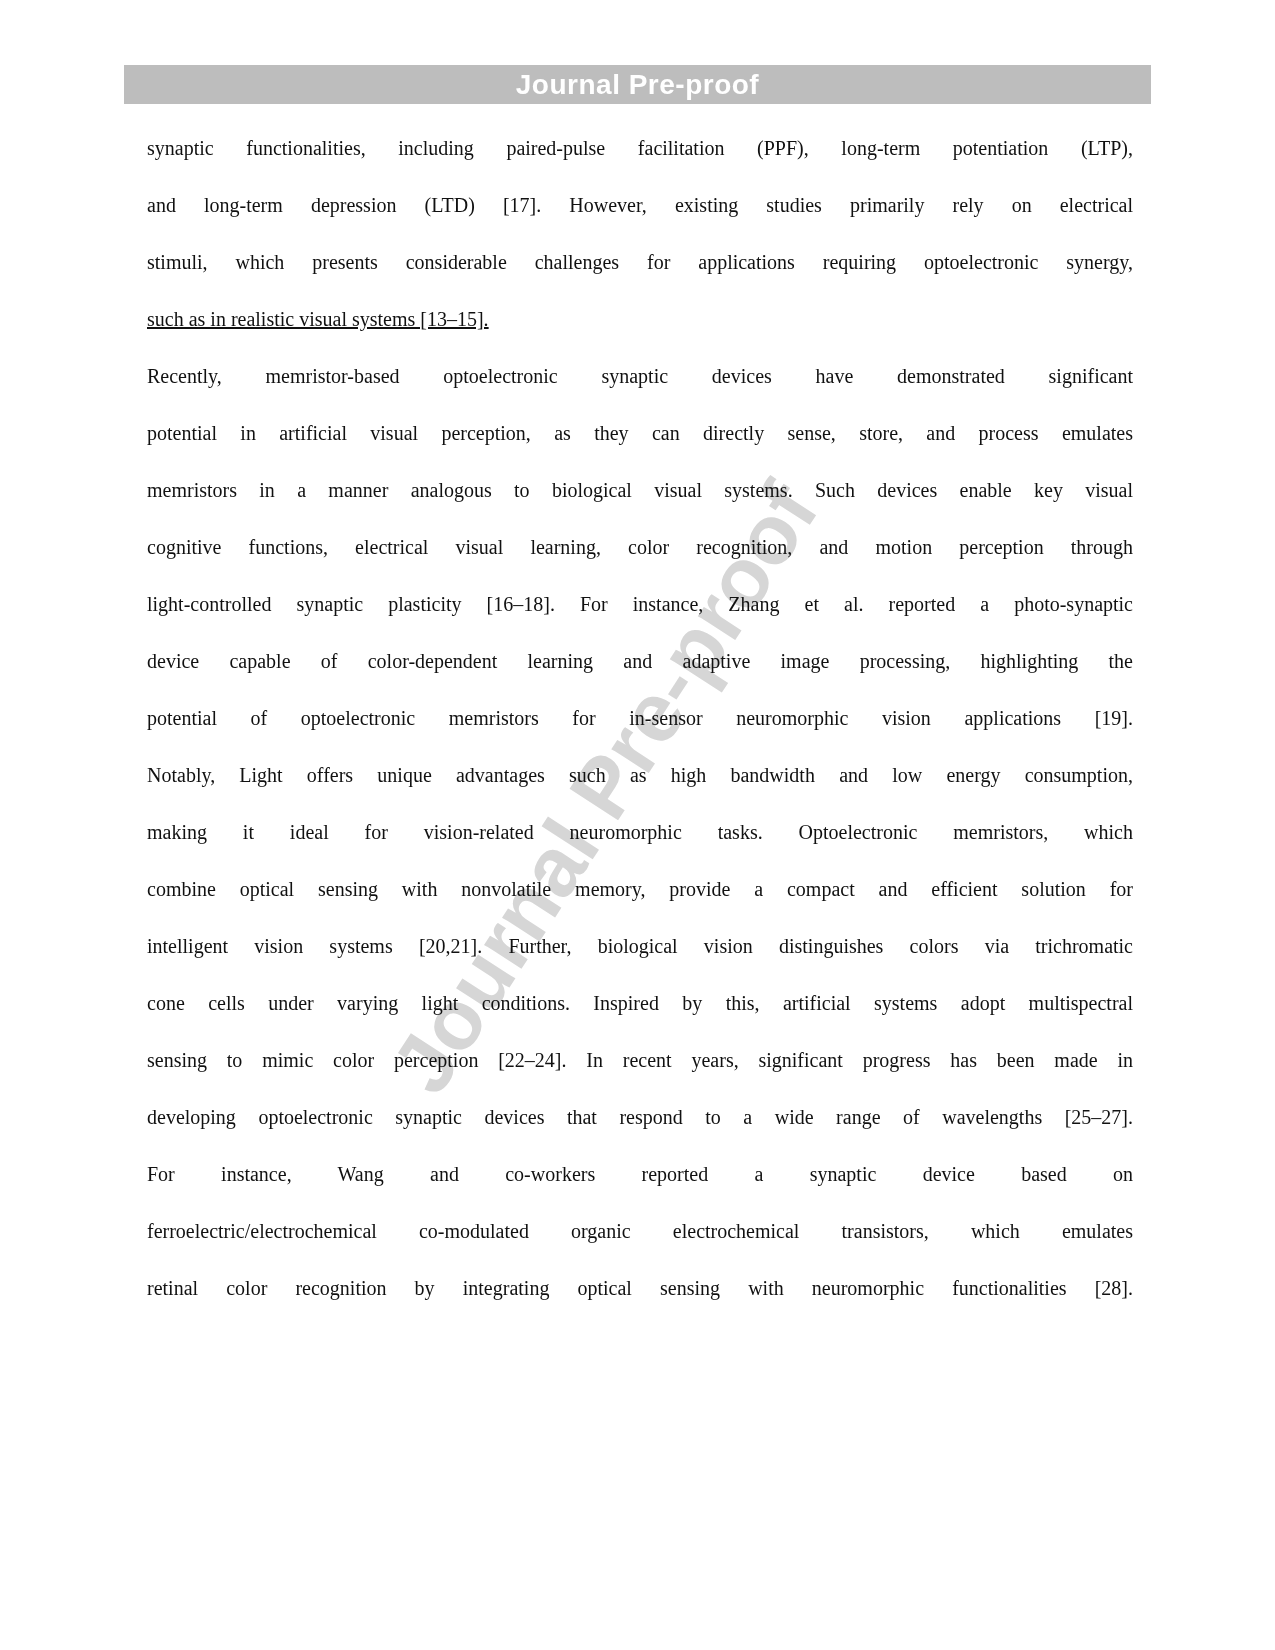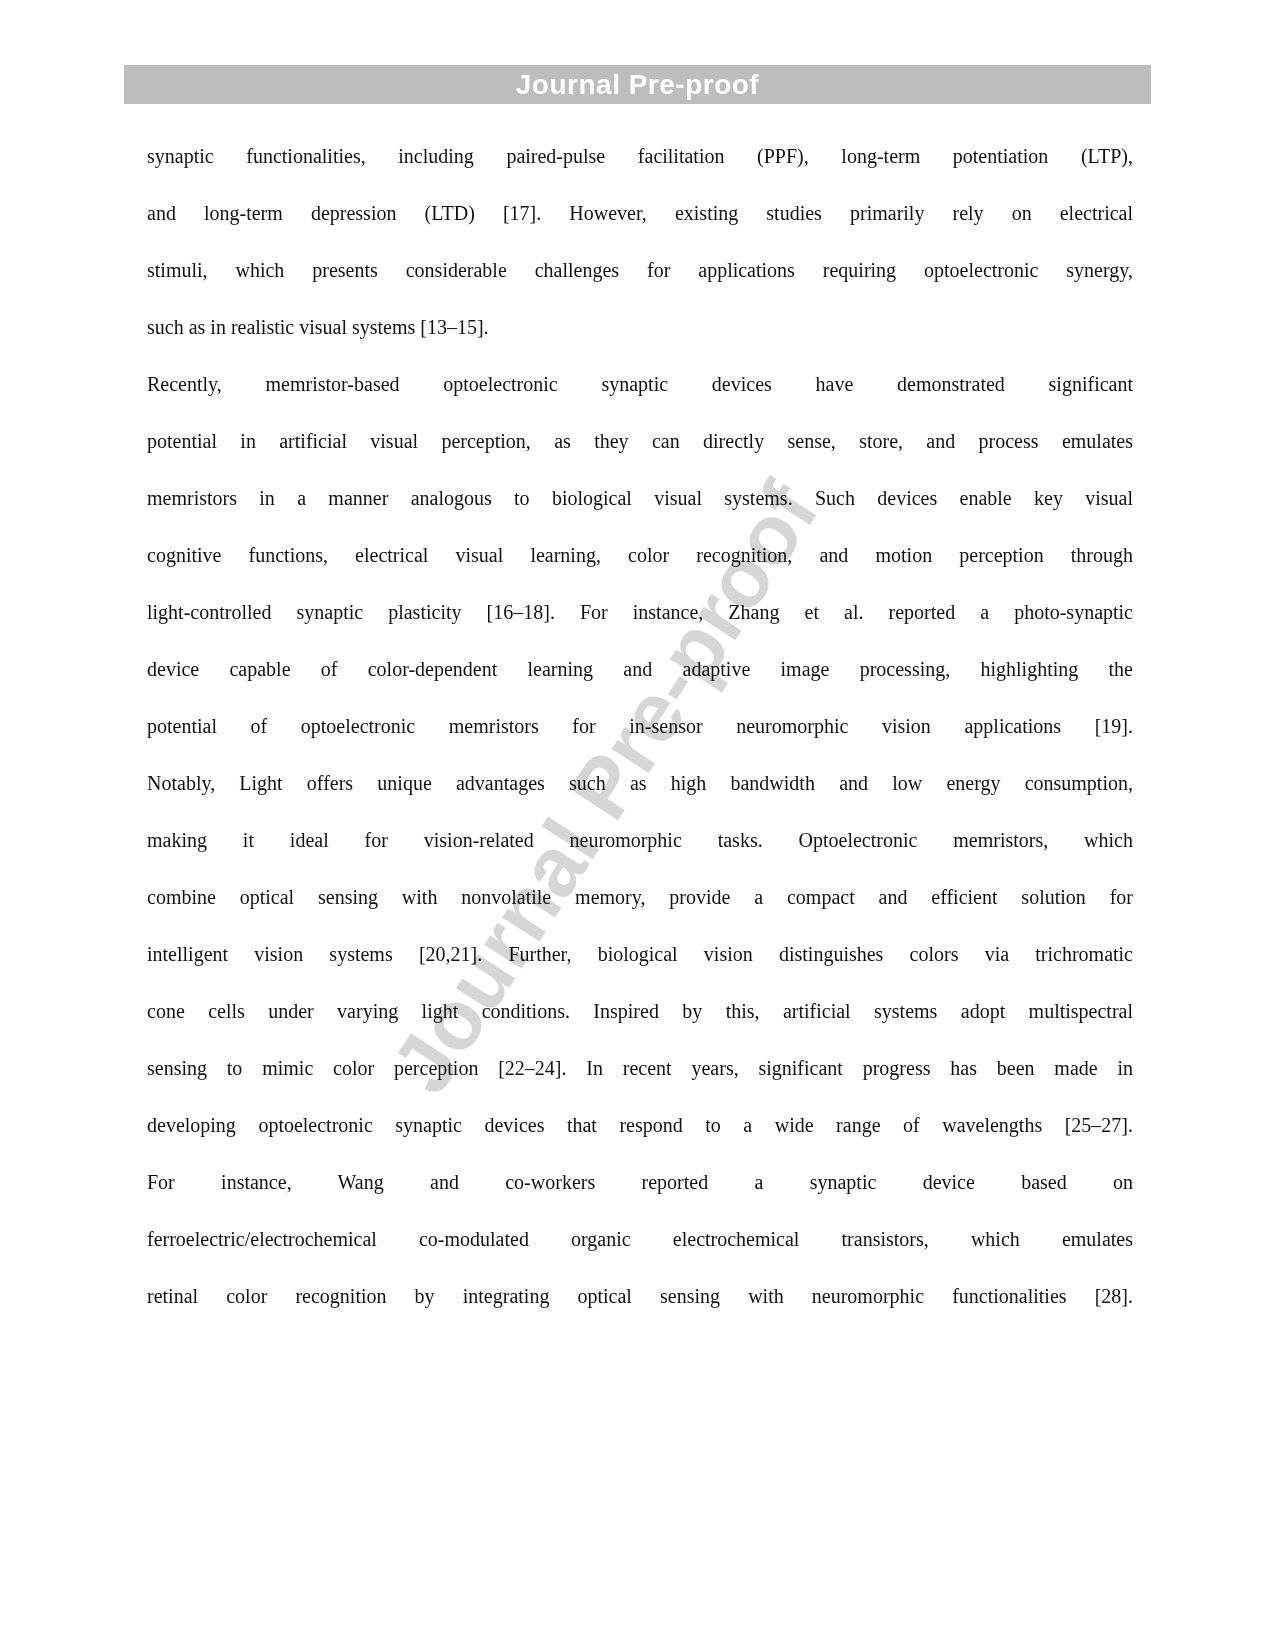--- a/index.html
+++ b/index.html
@@ -44,35 +44,36 @@
     font-weight: bold;
     font-size: 84px;
     color: #d6d6d6;
     white-space: nowrap;
     z-index: 0;
     user-select: none;
   }
   .body-text {
     position: absolute;
     left: 147px;
-    top: 128px;
+    top: 120px;
     width: 986px;
     z-index: 1;
     color: #111111;
     font-size: 20px;
   }
   .line {
     line-height: 57px;
     height: 57px;
     text-align: justify;
     text-align-last: justify;
     white-space: normal;
   }
   .line.para-end {
     text-align-last: left;
+    text-decoration: underline;
   }
 </style>
 </head>
 <body>
 
 <div class="page">
 
   <div class="banner">
     <span class="banner-title">Journal Pre-proof</span>
   </div>

